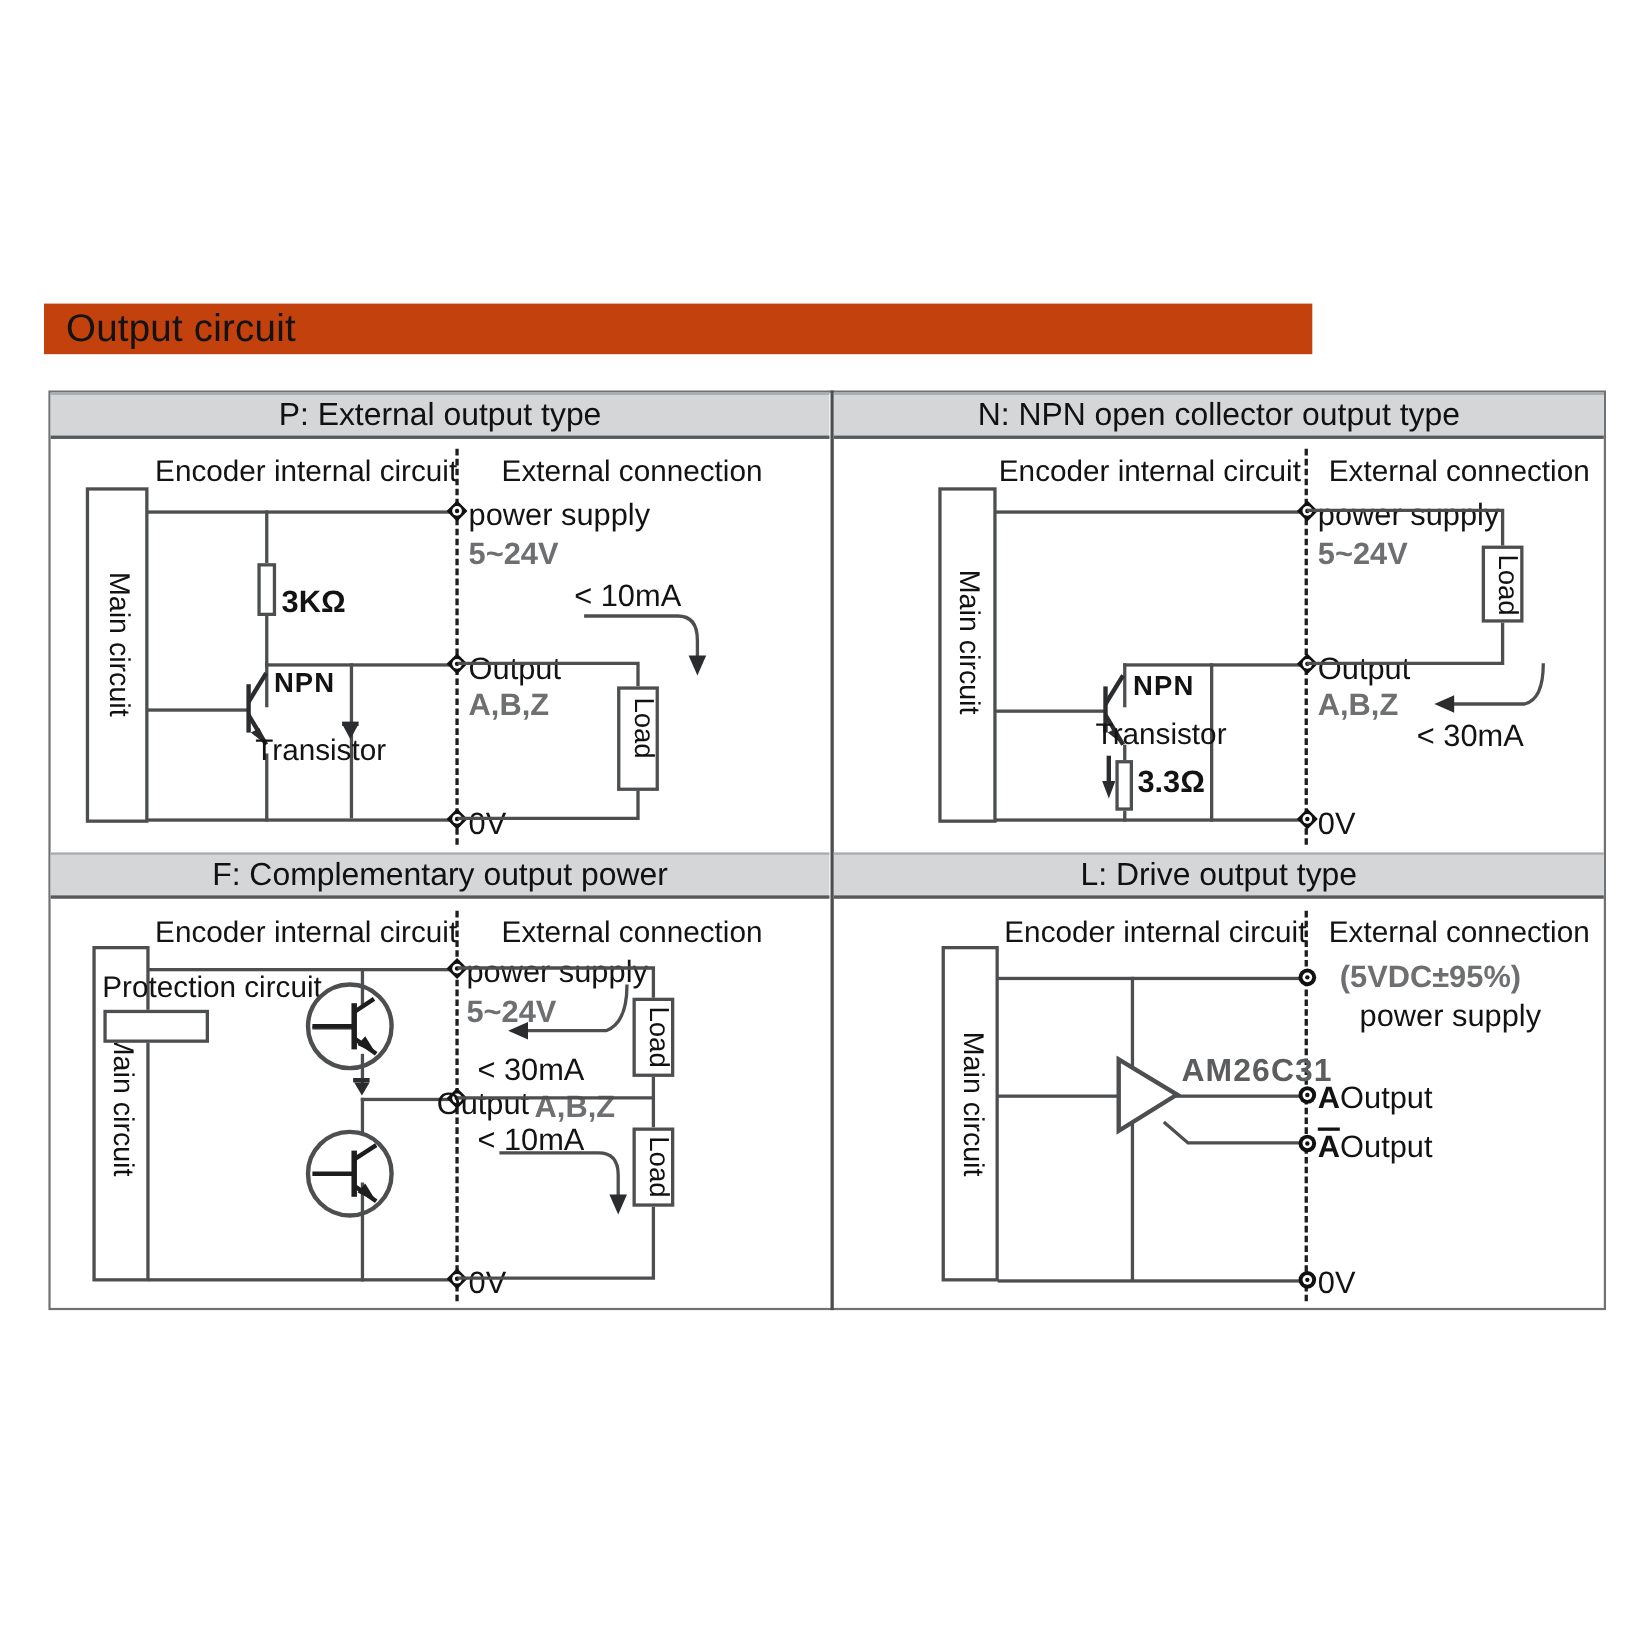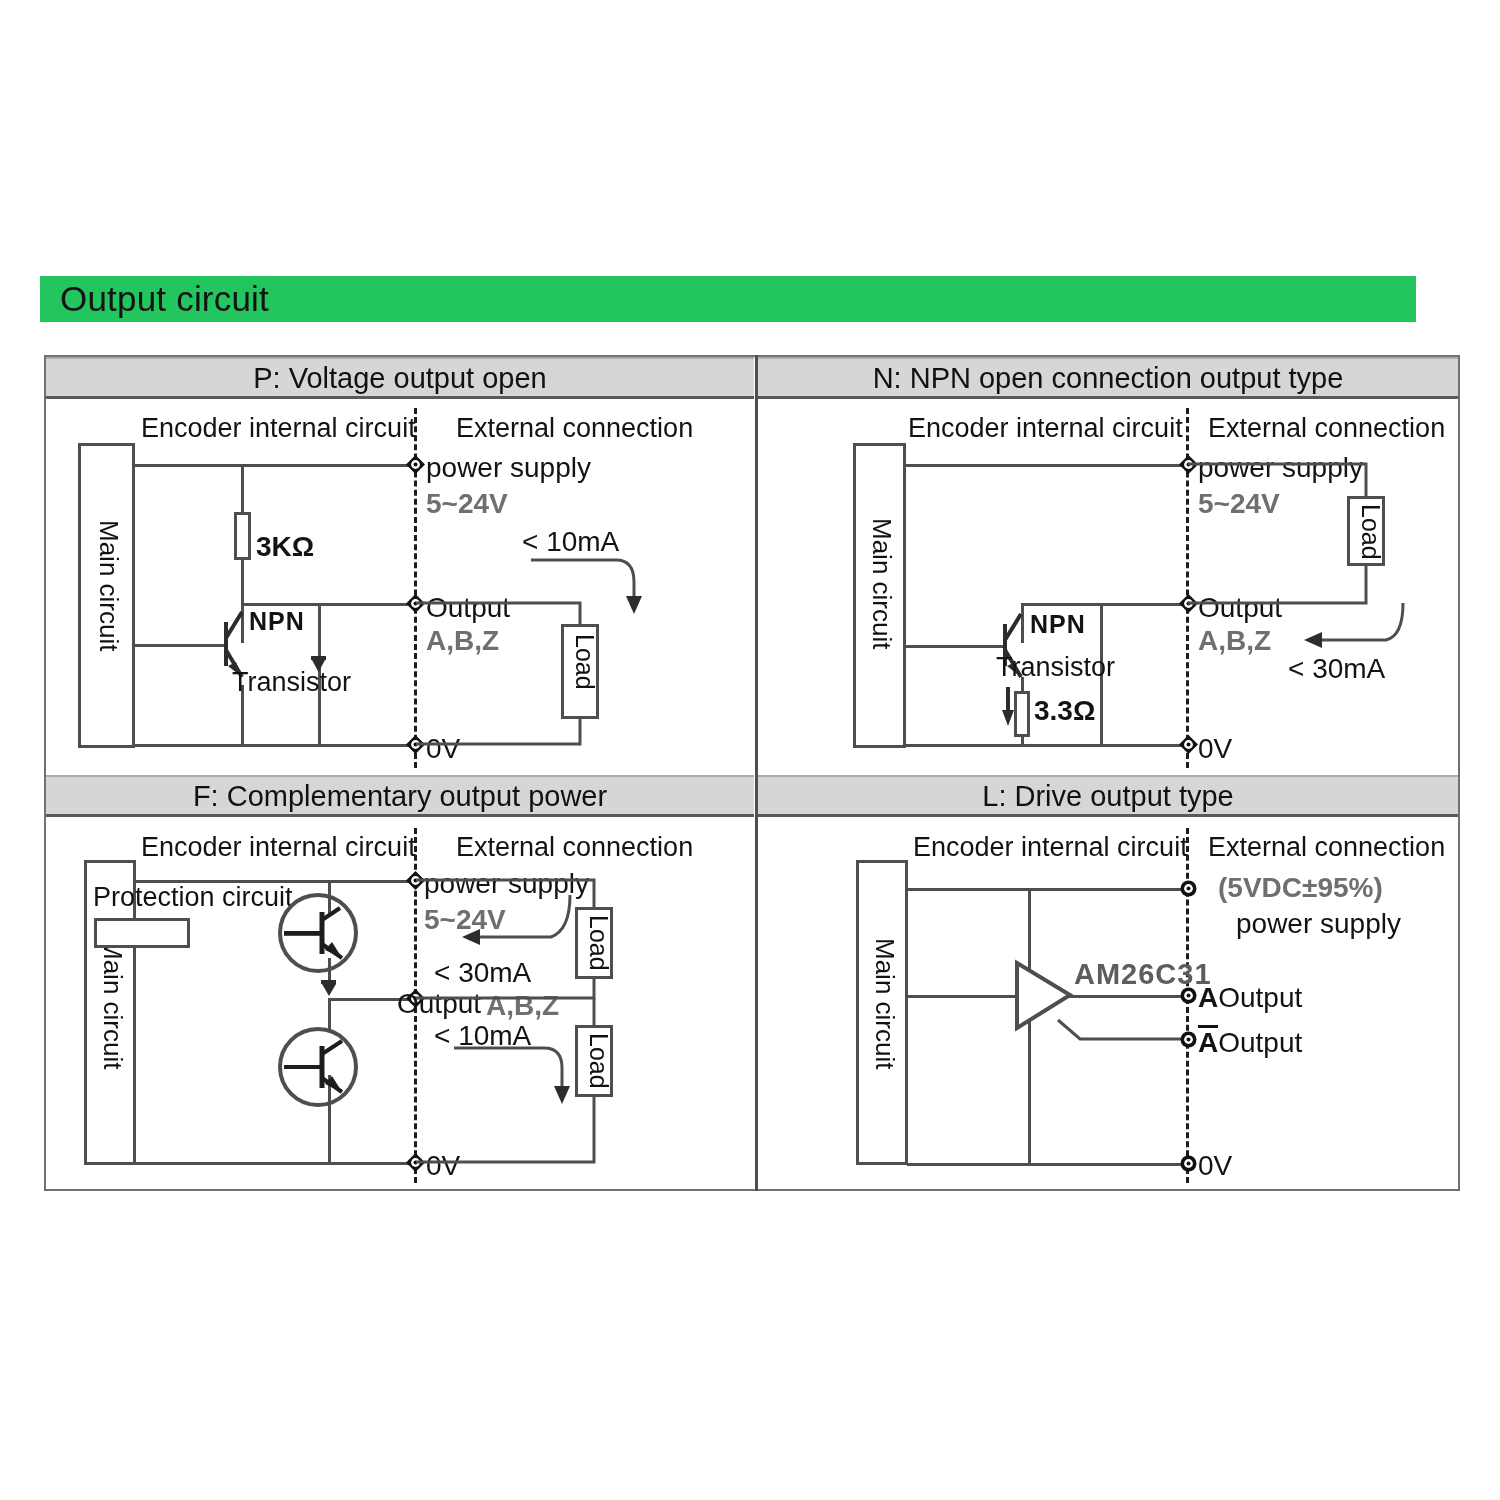--- a/index.html
+++ b/index.html
@@ -6,22 +6,22 @@
   body{
     width:1500px;height:1500px;
     background:#ffffff;
     font-family:"Liberation Sans", sans-serif;
     -webkit-font-smoothing:antialiased;
   }
   #root{position:relative;width:1500px;height:1500px;}
 
   
   .title-bar{
-    position:absolute;left:40px;top:276px;width:1376px;height:46px;
-    background:#22c55e;
+    position:absolute;left:40px;top:276px;width:1153px;height:46px;
+    background:#c2410c;
   }
   .title-bar span{
     position:absolute;left:20px;top:50%;transform:translateY(-50%);
     font-size:35px;color:#131313;letter-spacing:.2px;white-space:nowrap;
   }
 
   
   .table{
     position:absolute;left:44px;top:355px;width:1416px;height:836px;
     border:2px solid #6f7173;box-sizing:border-box;background:#fff;
@@ -68,24 +68,24 @@
 <div id="root">
 
   <div class="title-bar">
     <span>Output circuit</span>
   </div>
 
   <div class="table"></div>
   <div class="vdiv"></div>
 
   <div class="panel-head ph-p">
-    <span>P: Voltage output open</span>
+    <span>P: External output type</span>
   </div>
   <div class="panel-head ph-n">
-    <span>N: NPN open connection output type</span>
+    <span>N: NPN open collector output type</span>
   </div>
   <div class="panel-head ph-f">
     <span>F: Complementary output power</span>
   </div>
   <div class="panel-head ph-l">
     <span>L: Drive output type</span>
   </div>
 
   <div class="cell" style="left:46px;top:400px;width:708px;height:375px;">
 

